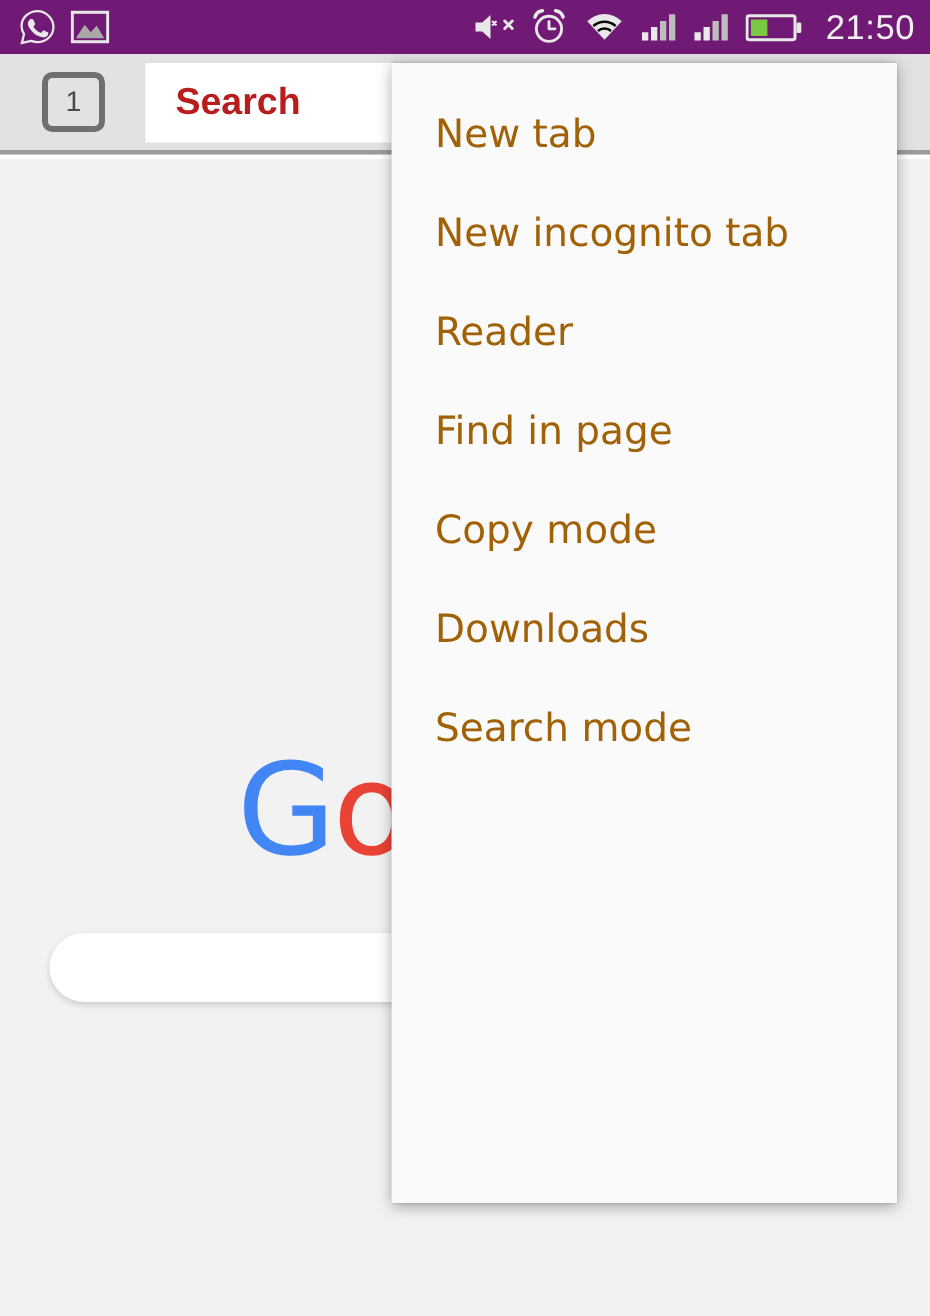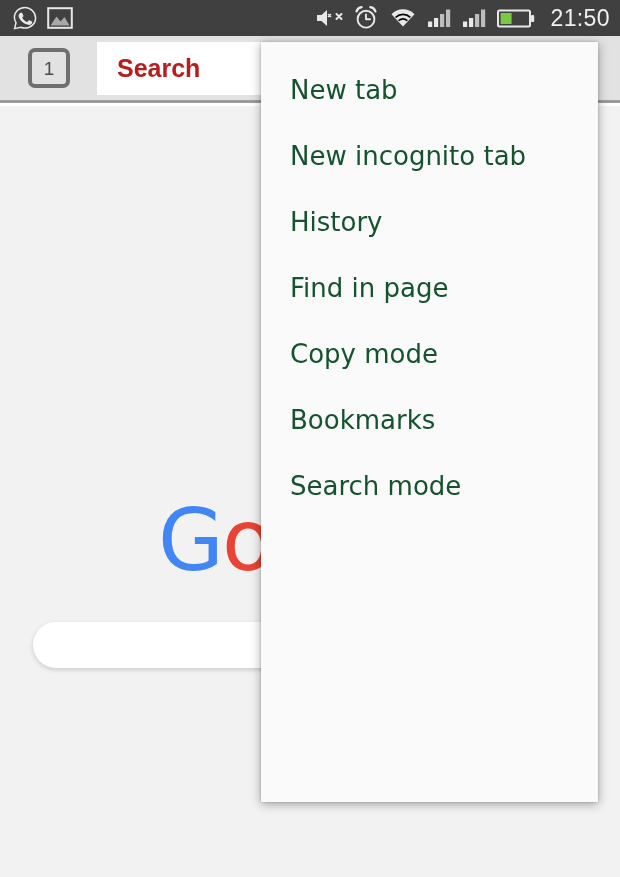--- a/index.html
+++ b/index.html
@@ -15,21 +15,21 @@
     font-family: "Liberation Sans", sans-serif;
     -webkit-font-smoothing: antialiased;
   }
 
   
   #status-bar {
     position: absolute;
     left: 0; top: 0;
     width: 620px;
     height: 36px;
-    background: #404040;
+    background: #701a75;
     display: flex;
     align-items: center;
     box-sizing: border-box;
     padding: 0 10px 0 12px;
   }
   #status-left {
     display: flex;
     align-items: center;
     gap: 9px;
   }
@@ -147,21 +147,21 @@
     padding-top: 16px;
   }
   .menu-item {
     height: 66px;
     display: flex;
     align-items: center;
     padding-left: 29px;
     box-sizing: border-box;
   }
   .menu-item-label {
-    color: #14532d;
+    color: #a16207;
     font-size: 26px;
     line-height: 1.05;
     white-space: nowrap;
     font-family: "DejaVu Sans", sans-serif;
     font-weight: 400;
   }
 </style>
 </head>
 <body>
 
@@ -249,30 +249,30 @@
 </div>
 
 <div id="overflow-menu">
   <div class="menu-item">
     <span class="menu-item-label">New tab</span>
   </div>
   <div class="menu-item">
     <span class="menu-item-label">New incognito tab</span>
   </div>
   <div class="menu-item">
-    <span class="menu-item-label">History</span>
+    <span class="menu-item-label">Reader</span>
   </div>
   <div class="menu-item">
     <span class="menu-item-label">Find in page</span>
   </div>
   <div class="menu-item">
     <span class="menu-item-label">Copy mode</span>
   </div>
   <div class="menu-item">
-    <span class="menu-item-label">Bookmarks</span>
+    <span class="menu-item-label">Downloads</span>
   </div>
   <div class="menu-item">
     <span class="menu-item-label">Search mode</span>
   </div>
   <div class="menu-item">
     
   </div>
 </div>
 
 </body></html>

